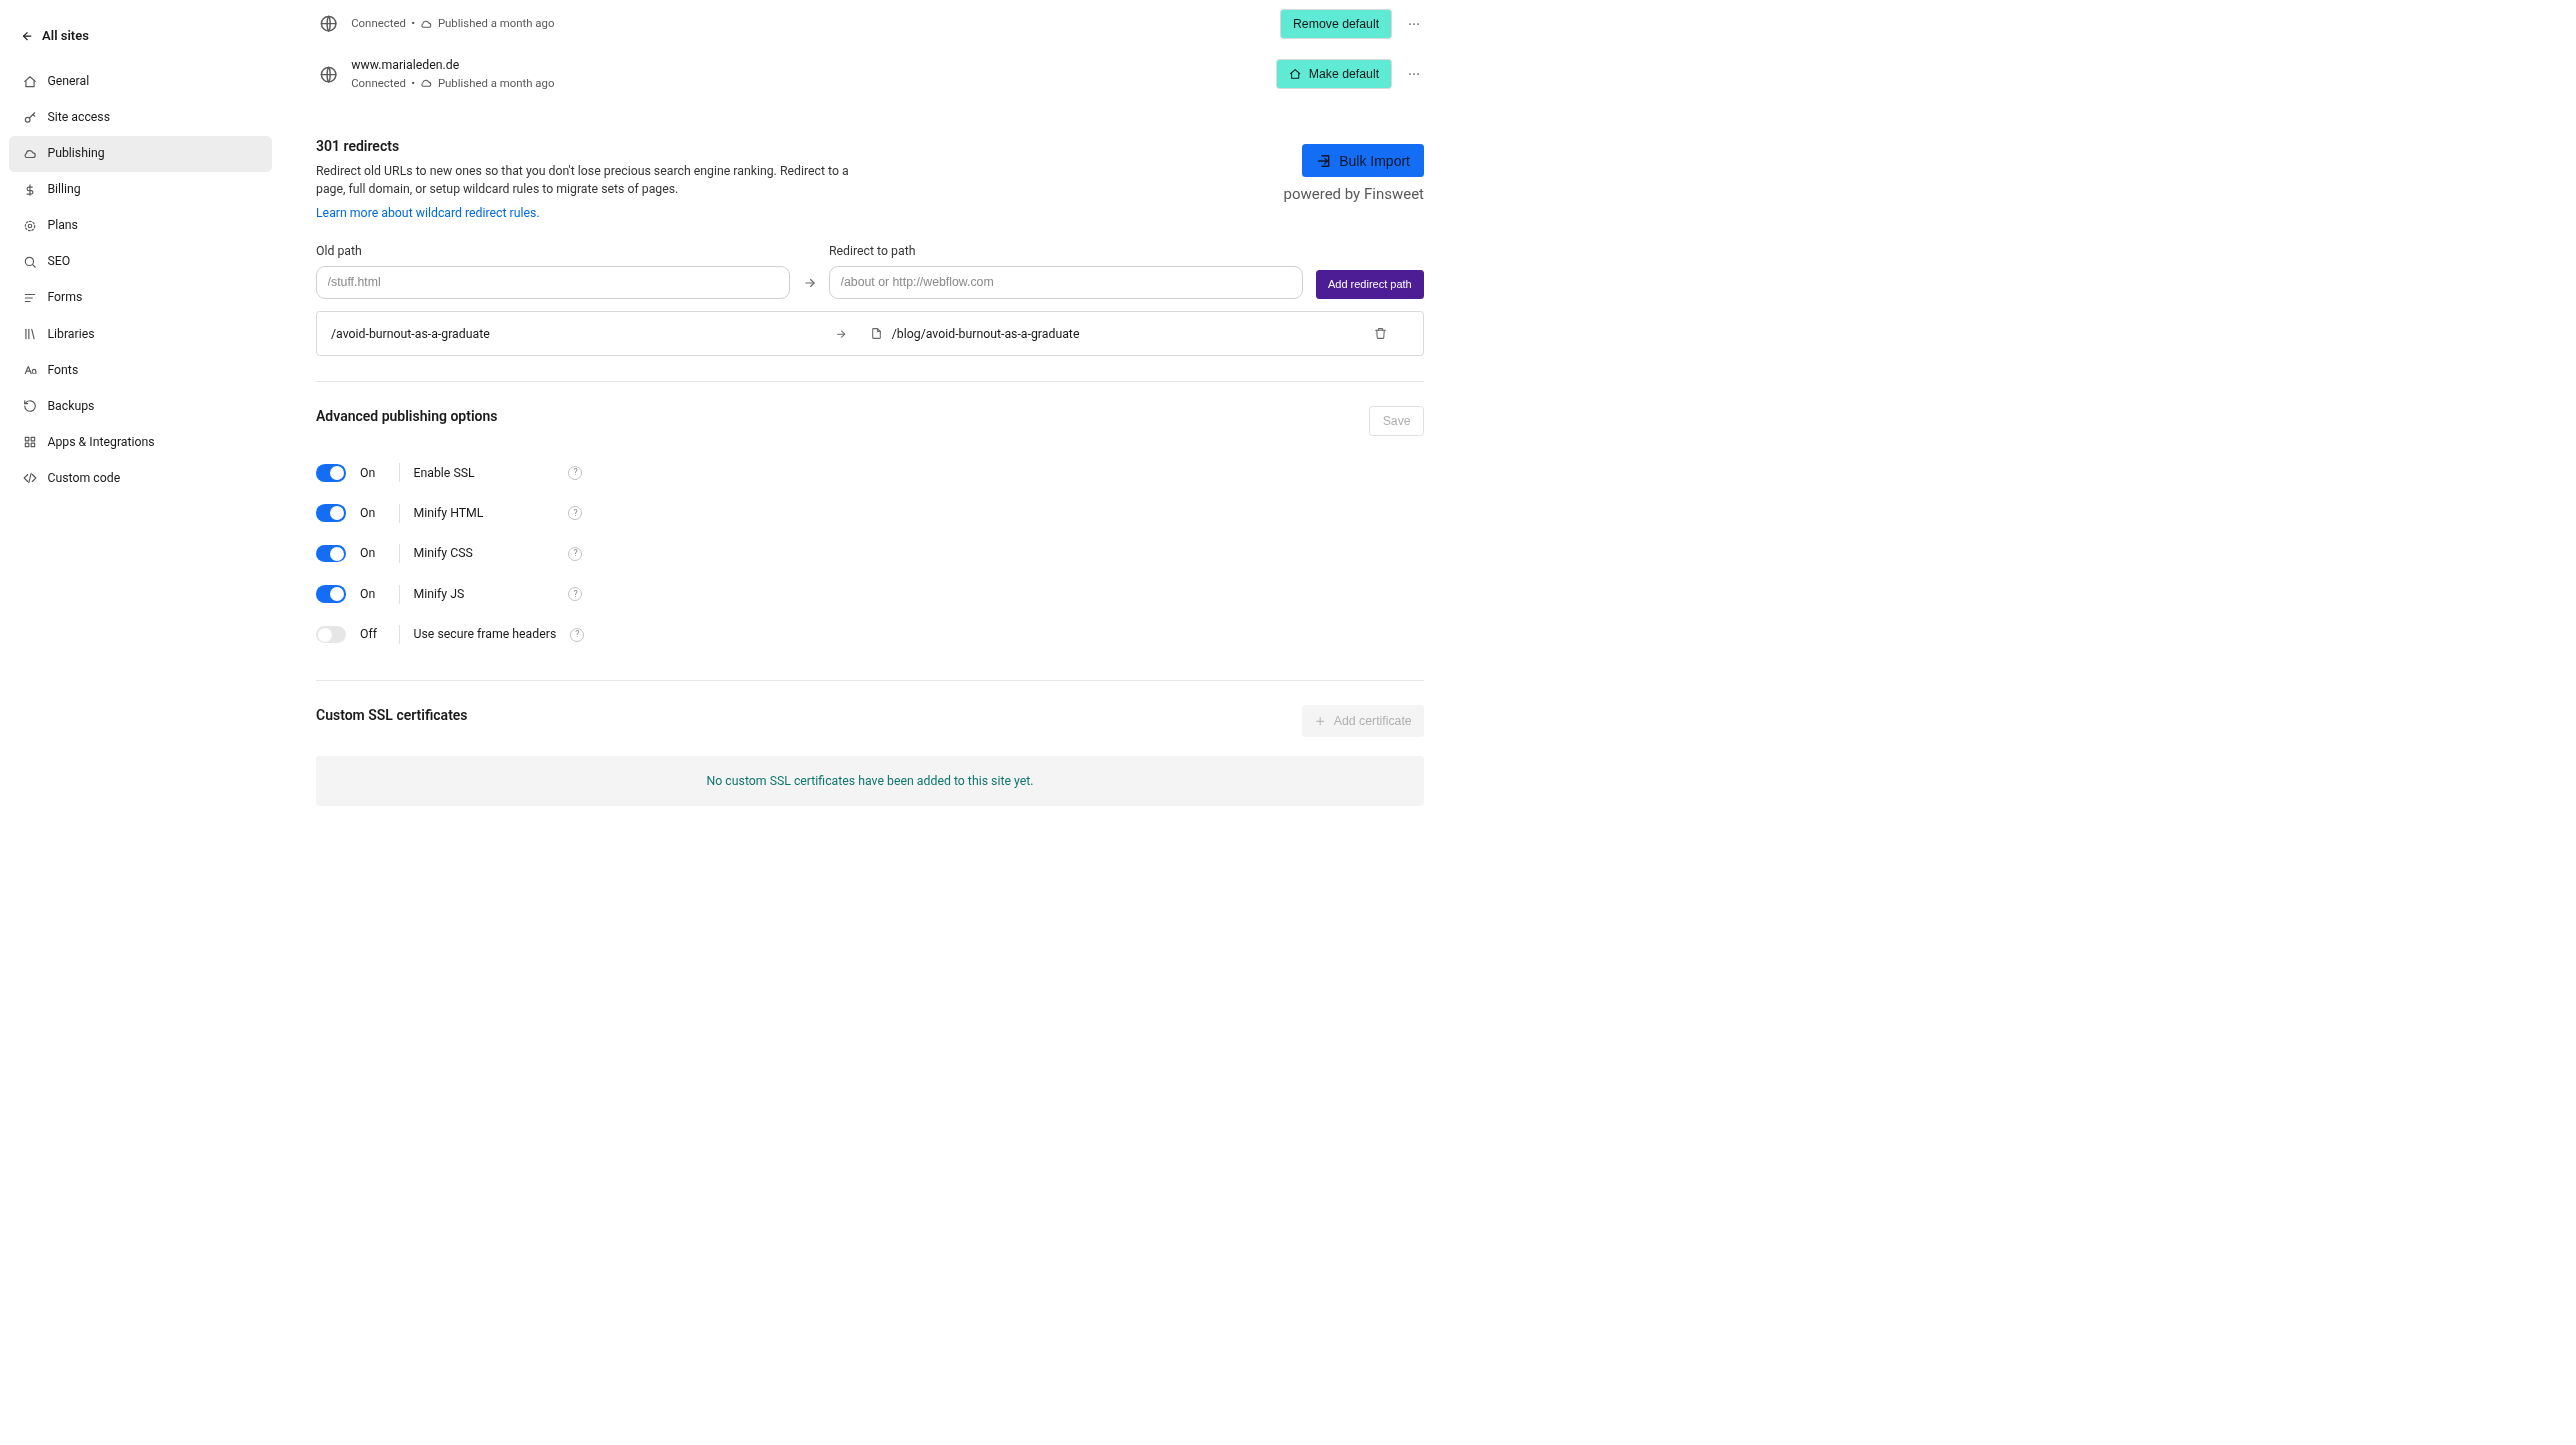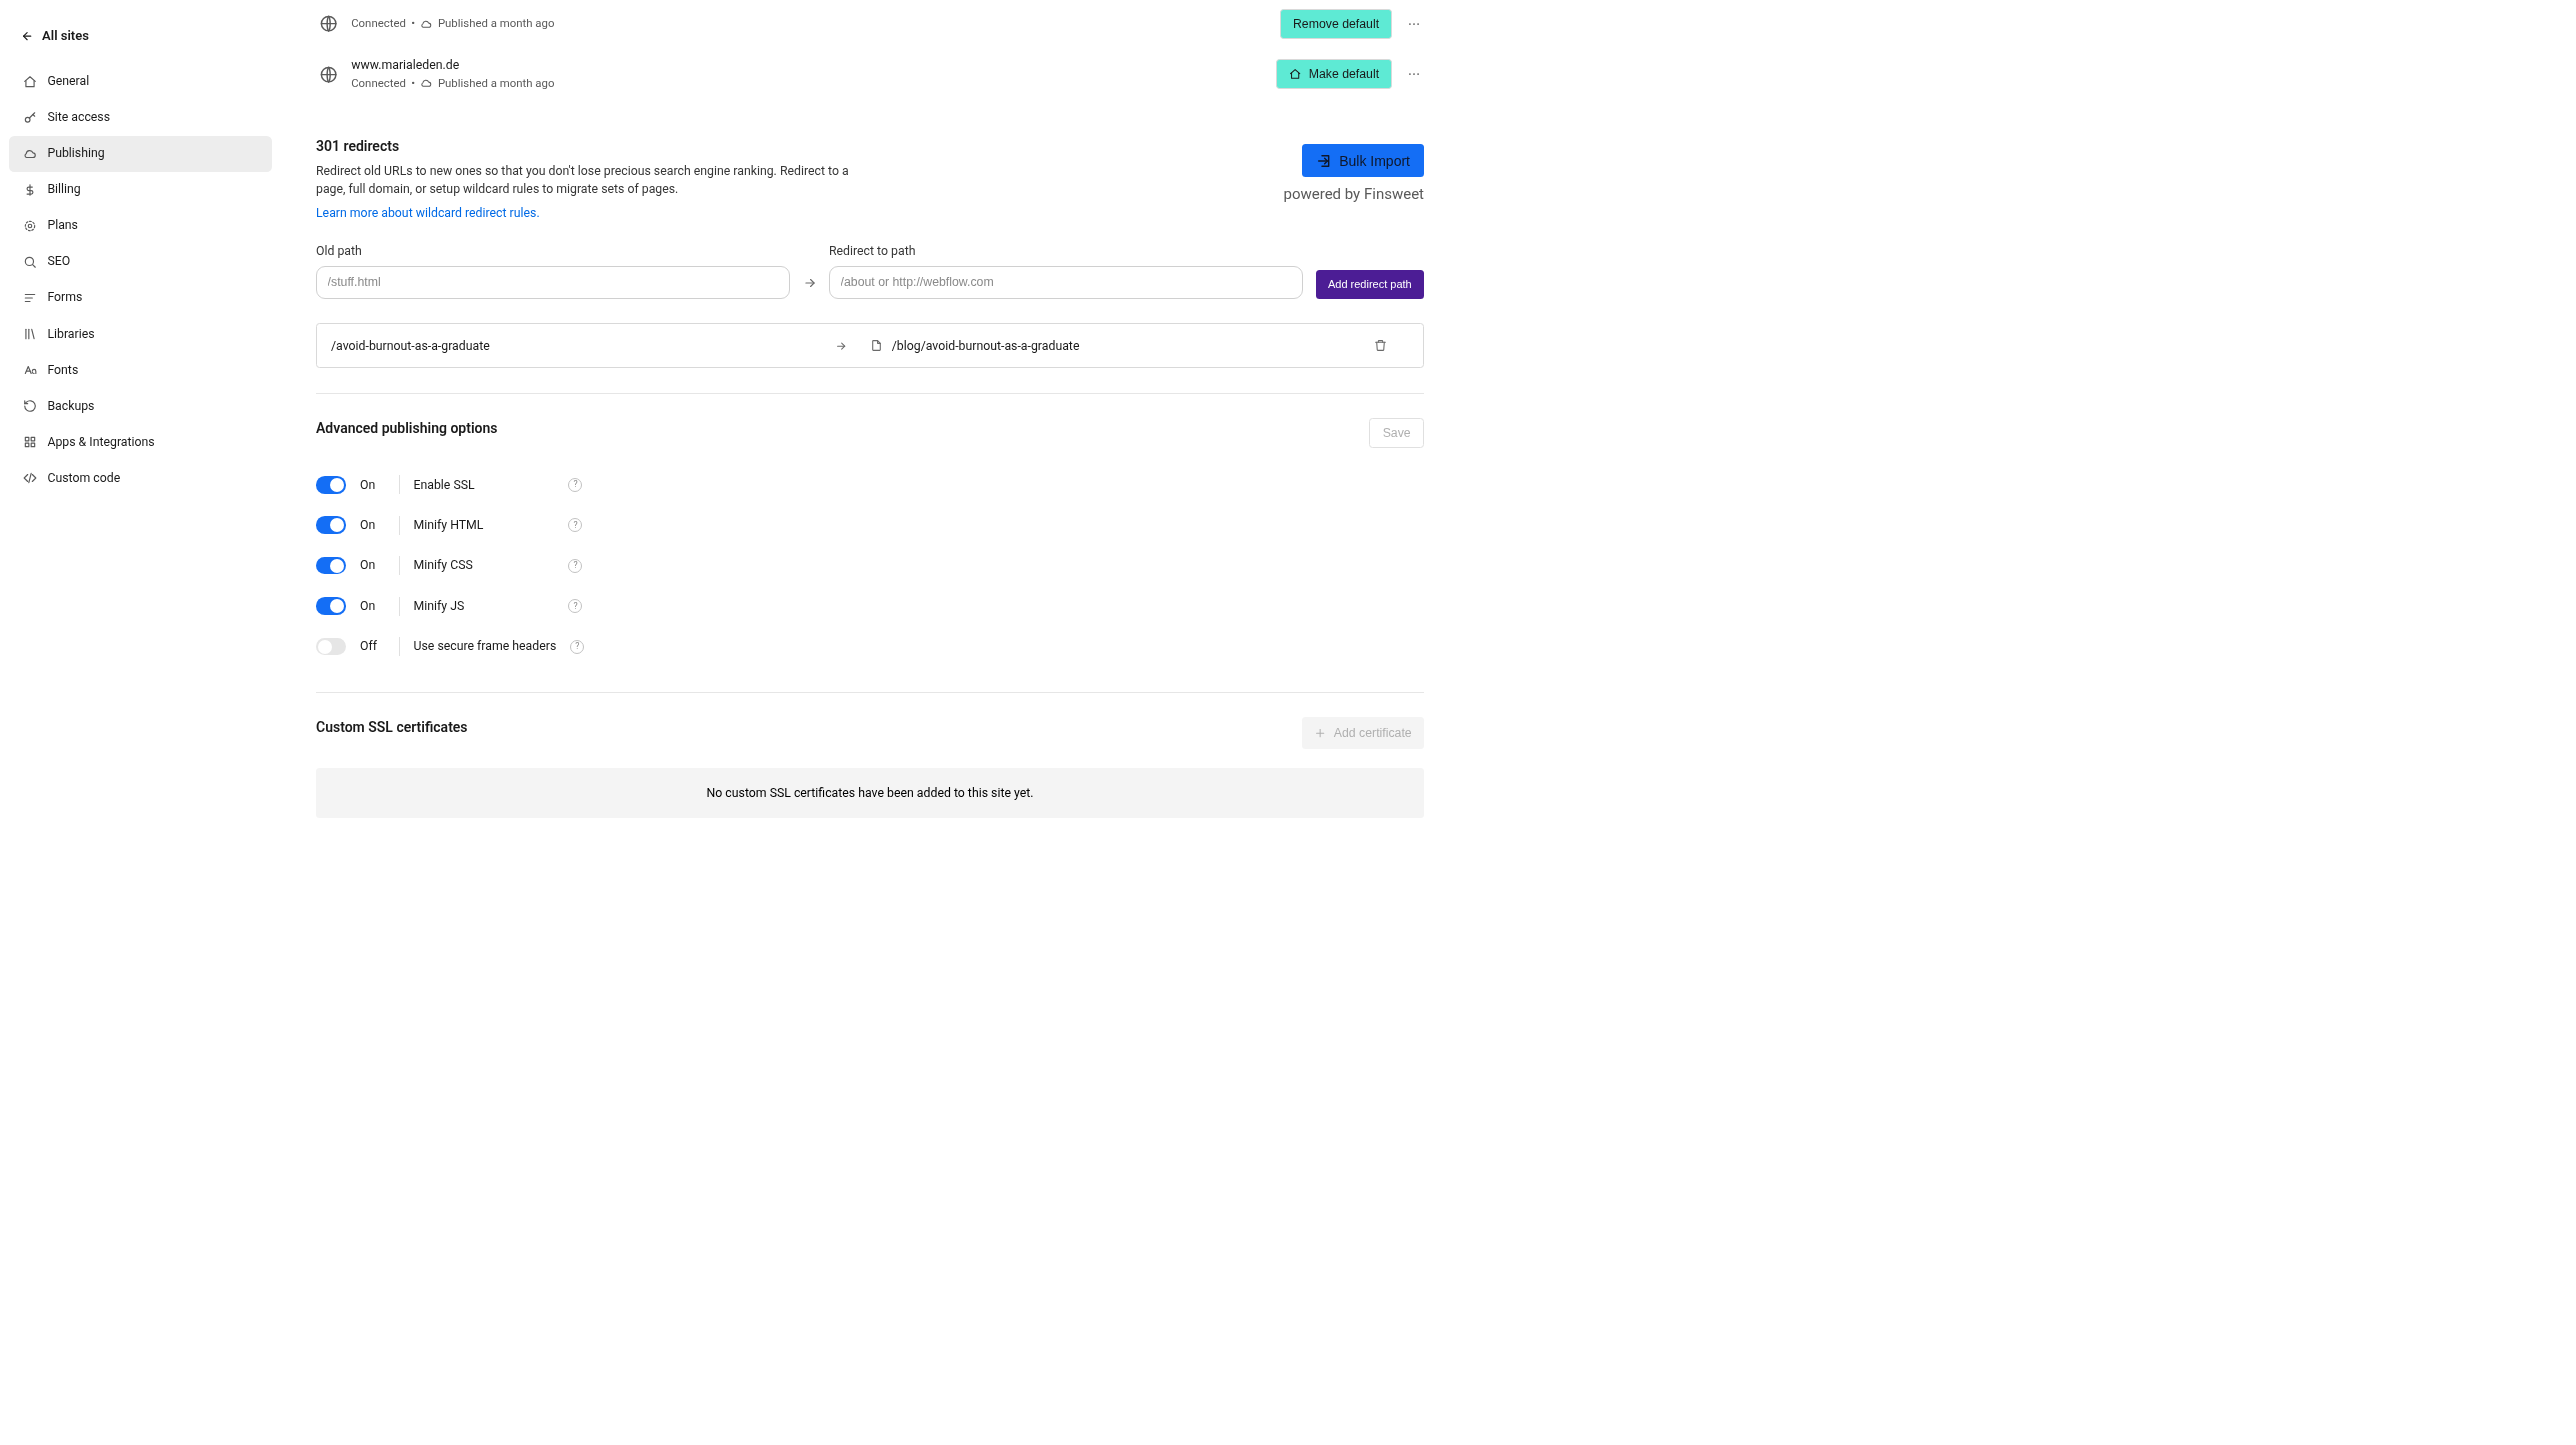--- a/index.html
+++ b/index.html
@@ -178,21 +178,21 @@
   font-size: 11px;
   cursor: default;
 }
 .redirect-row {
   border: 0.9px solid #d9d9d9;
   border-radius: 3.5px;
   padding: 12.3px 14px;
   display: grid;
   grid-template-columns: 1fr 35px 1fr 35px;
   align-items: center;
-  margin-top: 24px;
+  margin-top: 12px;
   font-size: 12.3px;
   color: #1a1a1a;
 }
 .redirect-row .arrow-cell { text-align: center; color: #6a6a6a; }
 .redirect-target { display: flex; align-items: center; gap: 8.8px; }
 .trash-cell { text-align: right; color: #6a6a6a; cursor: pointer; }
 
 
 .option-list { margin-top: 16px; }
 .option-row {
@@ -260,21 +260,21 @@
   font-size: 12.3px;
   display: inline-flex;
   align-items: center;
   gap: 7px;
 }
 .empty-cert {
   background: #f4f4f4;
   border-radius: 3.5px;
   padding: 16px;
   text-align: center;
-  color: #000000;
+  color: #0f766e;
   font-size: 12.3px;
   margin-top: 19.3px;
 }
 
 svg { display: block; }
 </style>
 </head>
 <body>
 
 <div class="page">

